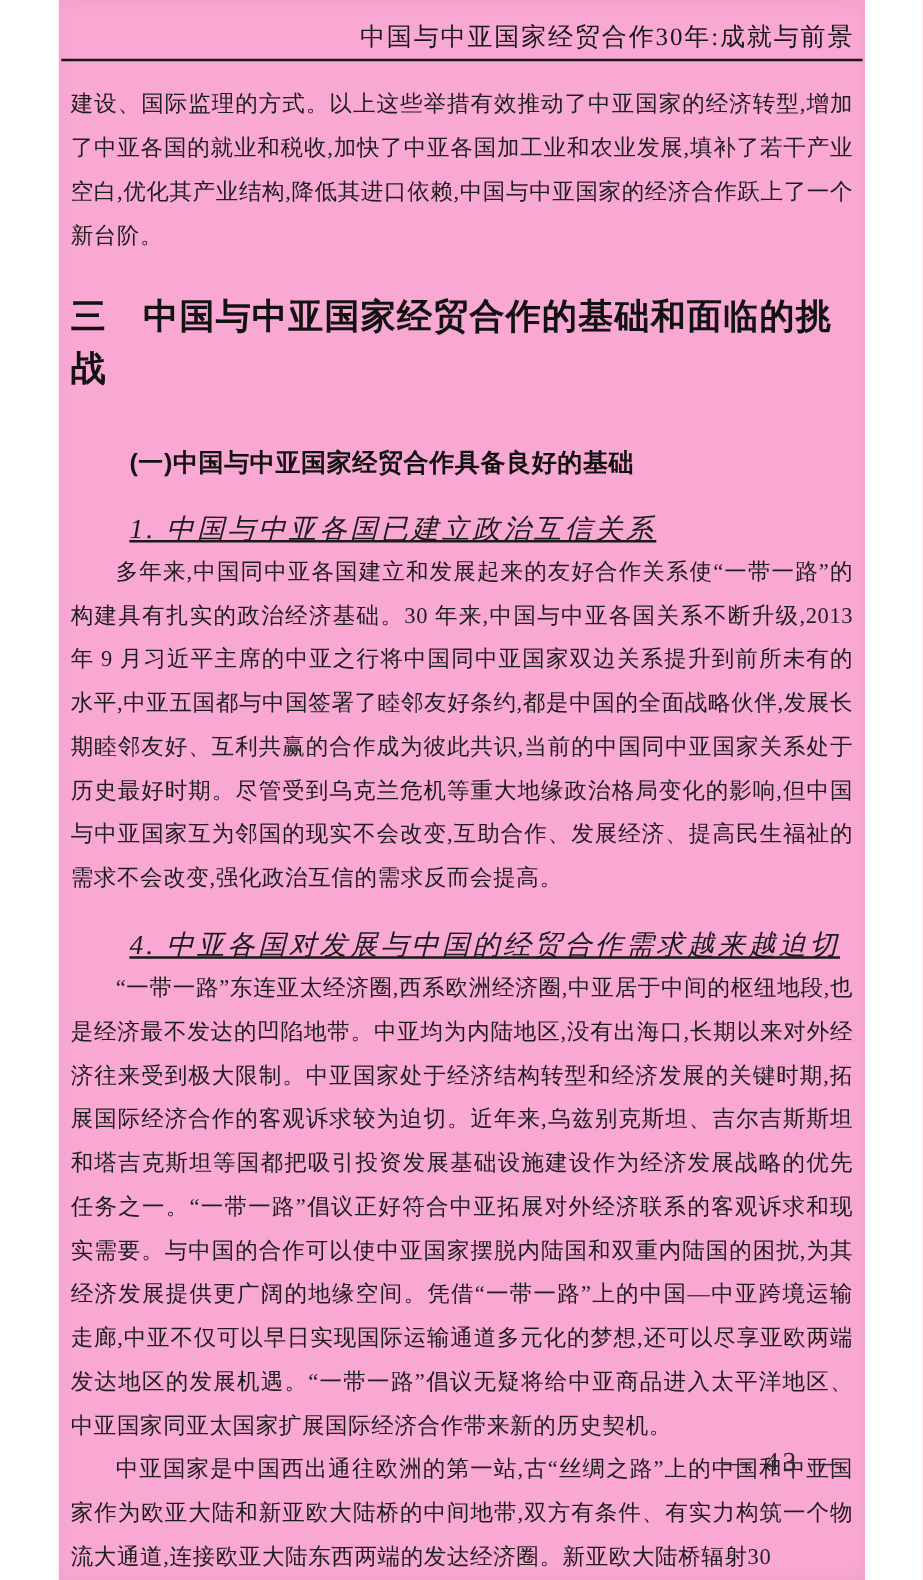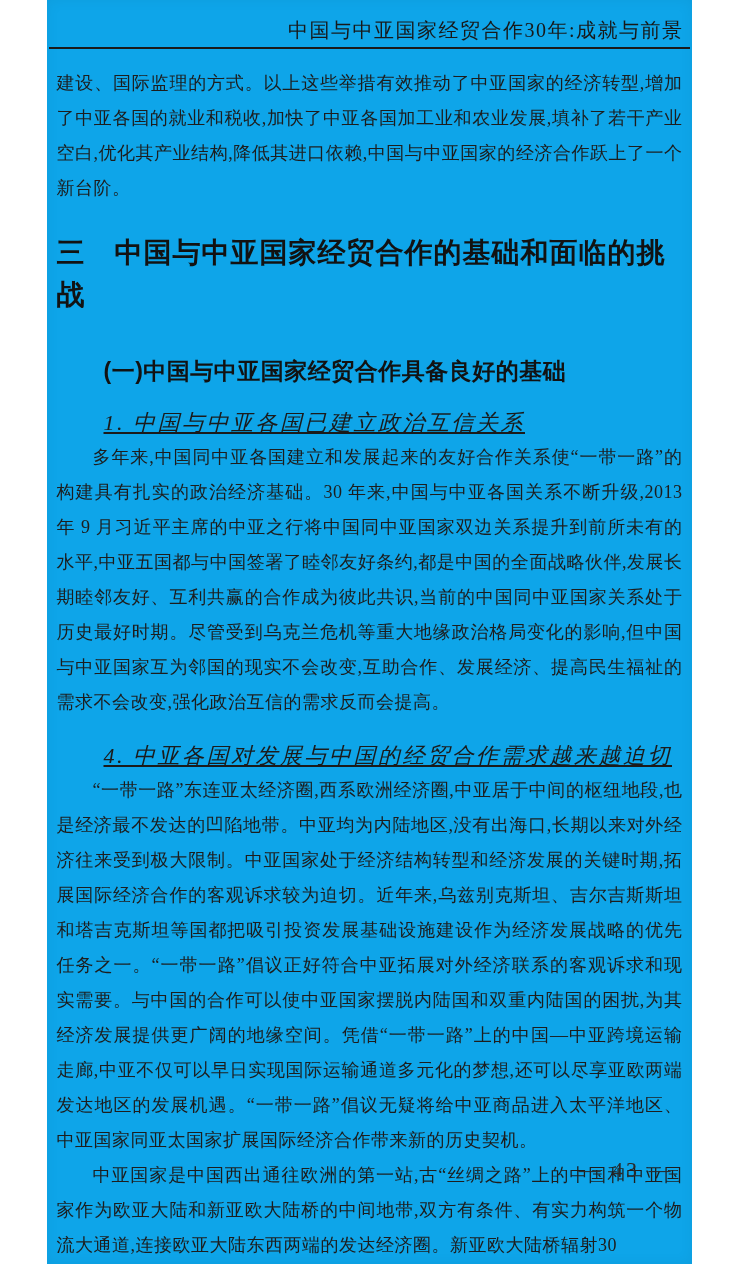--- a/index.html
+++ b/index.html
@@ -1,21 +1,21 @@
 <!DOCTYPE html>
 <html lang="zh"><head>
 <meta charset="utf-8">
 <style>
   html, body { margin: 0; padding: 0; background: #ffffff; }
   .page {
     position: relative;
     width: 645px;
     height: 1264px;
     margin: 0 auto;
-    background: #0ea5e9;
+    background: #f9a8d4;
     box-shadow: inset 0 0 14px rgba(0,0,0,0.05);
     overflow: hidden;
     color: #1d1d1d;
     font-family: "Liberation Serif", "DejaVu Serif", serif;
   }
   .running-header {
     padding: 17px 8px 0 0;
     text-align: right;
     font-size: 20px;
     line-height: 26px;
@@ -49,21 +49,21 @@
     font-size: 28px;
     line-height: 42px;
     letter-spacing: 1px;
     color: #121212;
   }
   h2.subsection {
     margin: 40px 0 0 0;
     padding-left: 47px;
     font-family: "Liberation Sans", "DejaVu Sans", sans-serif;
     font-weight: bold;
-    font-size: 23px;
+    font-size: 20px;
     line-height: 31px;
     letter-spacing: 0.5px;
     color: #121212;
   }
   .item-label {
     margin-top: 18px;
     padding-left: 47px;
     font-size: 22px;
     line-height: 35px;
     font-style: italic;

